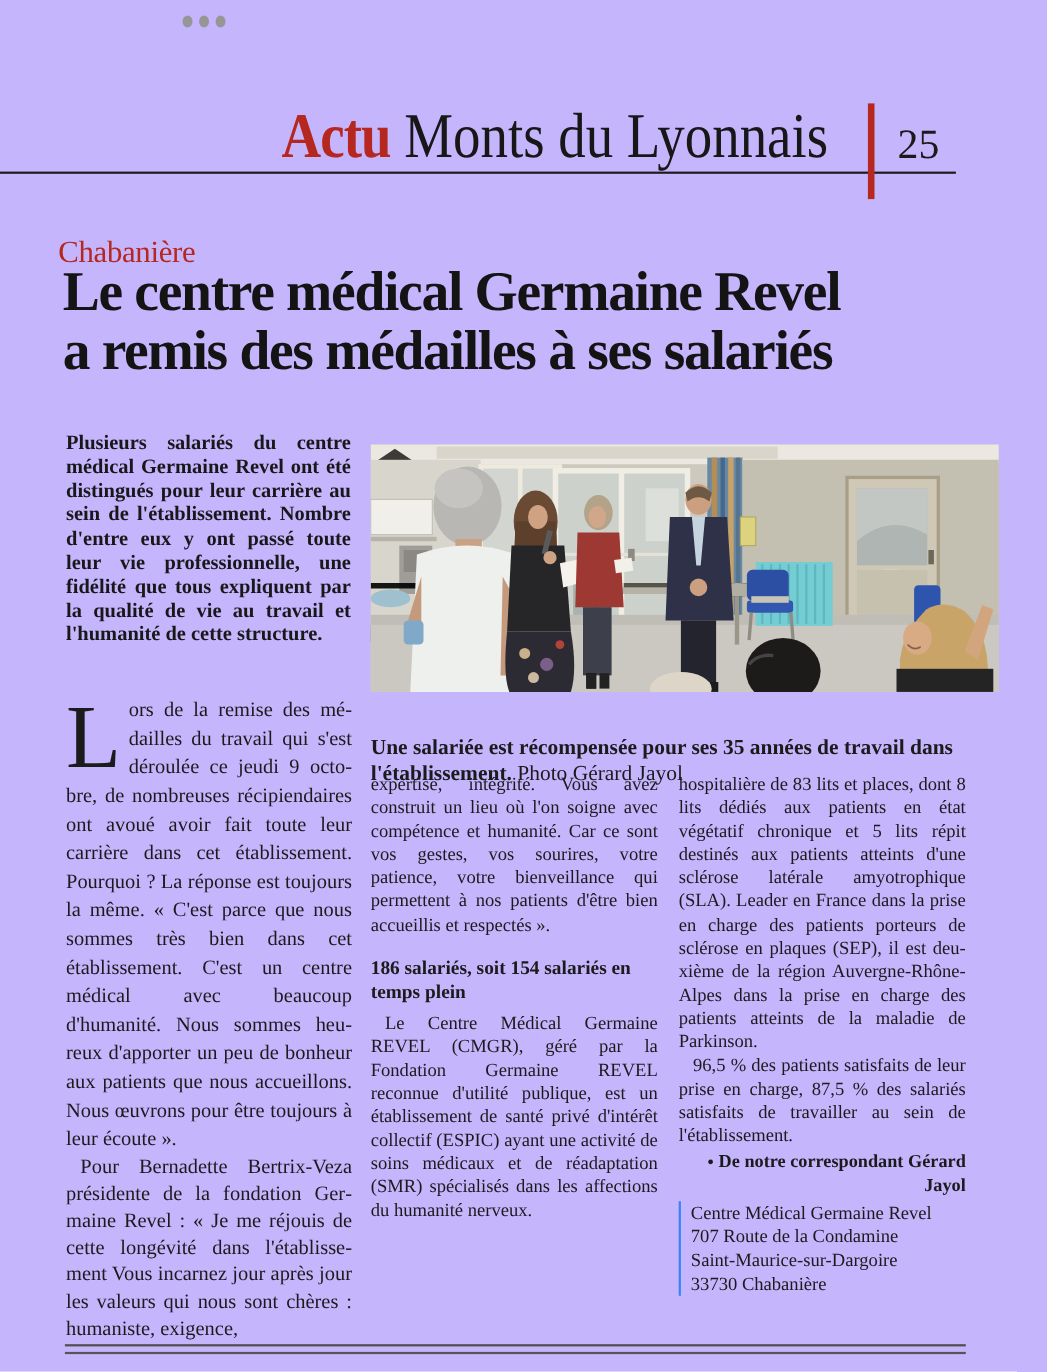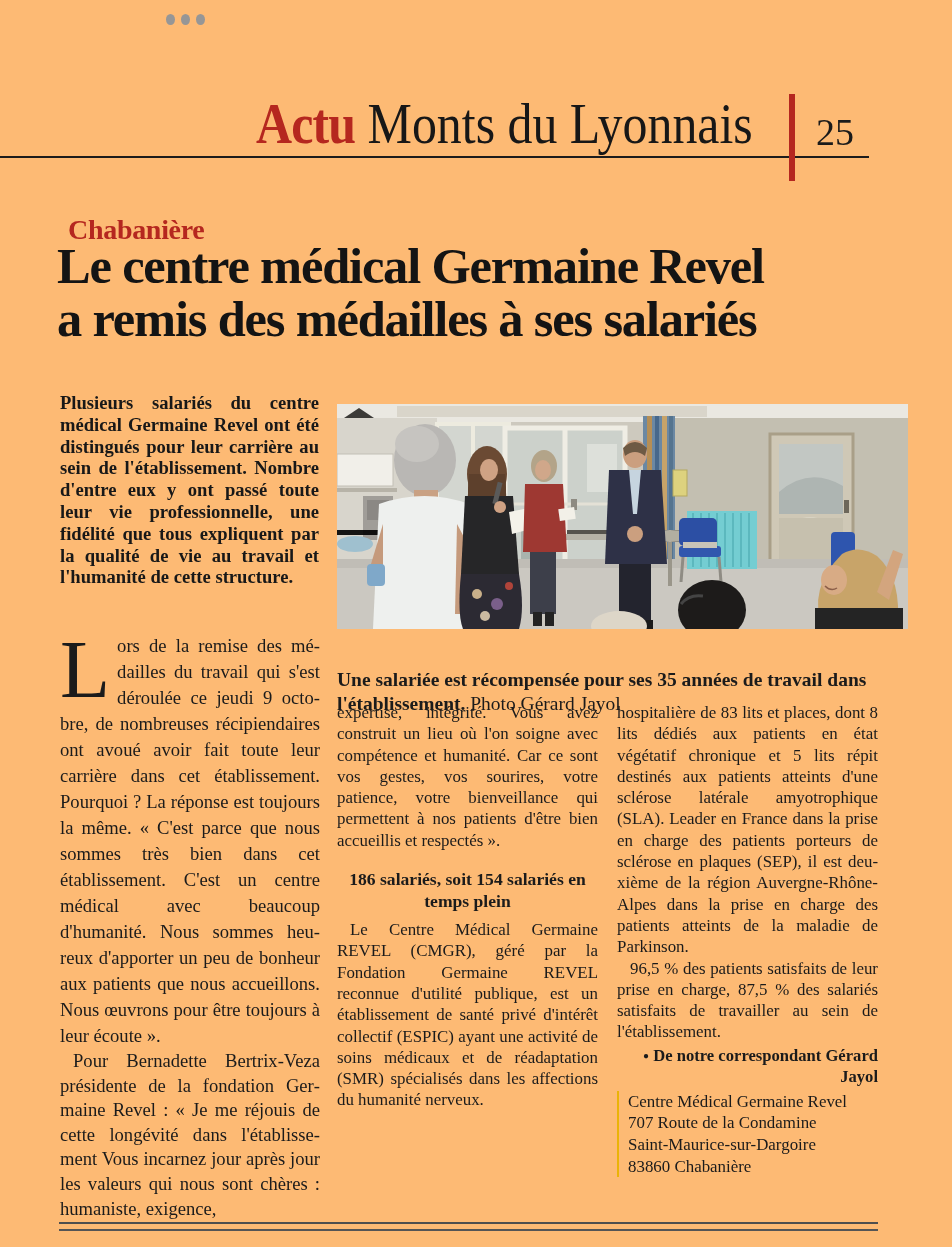--- a/index.html
+++ b/index.html
@@ -1,55 +1,55 @@
 <!DOCTYPE html>
 <html><head>
 <meta charset="utf-8">
 <style>
   html,body{margin:0;padding:0;background:#fff;}
   .page{
-    position:relative;width:952px;height:1247px;background:#fdba74;
+    position:relative;width:952px;height:1247px;background:#c4b5fd;
     font-family:"Liberation Serif","DejaVu Serif",serif;color:#1b1b1b;overflow:hidden;
   }
   
   .dots{position:absolute;left:166px;top:14px;display:flex;gap:6px;}
   .dot{width:9px;height:11px;border-radius:50%;background:#969696;}
   
   .masthead{position:absolute;left:256px;top:95px;white-space:nowrap;
     font-size:58px;line-height:1;transform:scaleX(0.86);transform-origin:left top;color:#171717;}
   .masthead .section{font-weight:bold;color:var(--red);letter-spacing:-1px;}
   .mast-bar{position:absolute;left:789px;top:94px;width:6px;height:87px;background:var(--red);z-index:3;}
   .page-num{position:absolute;left:816px;top:110px;width:60px;font-size:38px;color:#1a1a1a;}
   .mast-rule{position:absolute;left:0;top:156px;width:869px;height:2px;background:#1c1c1c;}
   
-  .kicker{position:absolute;left:68px;top:214px;font-size:28px;font-weight:bold;color:var(--red);letter-spacing:-0.3px;}
+  .kicker{position:absolute;left:53px;top:214px;font-size:28px;font-weight:normal;color:var(--red);letter-spacing:-0.3px;}
   .headline{position:absolute;left:57px;top:240px;width:840px;font-size:51px;line-height:53px;
     font-weight:bold;color:#141414;letter-spacing:-1.2px;}
   .headline span{display:block;transform:scaleX(0.99);transform-origin:left top;}
   
   .lede{position:absolute;left:60px;top:392px;width:259px;font-size:18.6px;line-height:21.8px;
     font-weight:bold;text-align:justify;color:#181818;}
   
   .photo{position:absolute;left:337px;top:404px;width:571px;height:225px;background:#d8d5cc;}
   .caption{position:absolute;left:337px;top:668px;width:576px;font-size:19.5px;line-height:23.5px;color:#1b1b1b;}
   .caption .cap-b{font-weight:bold;}
   
   .bodycol{position:absolute;text-align:justify;hyphens:manual;-webkit-hyphens:manual;}
   .bodycol p{margin:0;}
   .col1{left:60px;top:633px;width:260px;font-size:18.6px;line-height:26px;}
   .col1 .sub{font-size:19px;line-height:25px;font-weight:bold;text-align:left;margin:15px 0 7px;}
   .col1 .p2{line-height:24.6px;}
   .col2,.col3{width:261px;top:692px;font-size:16.9px;line-height:21.3px;margin-top:10px;}
   .col2{left:337px;}
   .col3{left:617px;}
-  .col2 .sub{font-size:17.6px;line-height:22px;font-weight:bold;text-align:center;margin:17px 0 7px;}
+  .col2 .sub{font-size:17.6px;line-height:22px;font-weight:bold;text-align:left;margin:17px 0 7px;}
   .ind{text-indent:13px;}
   .corr{margin-top:2px !important;font-weight:bold;font-size:16.6px;line-height:21px;text-align:right;}
   .corr .bullet{font-size:10px;vertical-align:2px;}
-  .address{margin-top:4px;border-left:2px solid #eab308;padding-left:9px;font-size:16.9px;line-height:21.6px;}
+  .address{margin-top:4px;border-left:2px solid #3b82f6;padding-left:9px;font-size:16.9px;line-height:21.6px;}
   .address div{white-space:nowrap;}
   
   .bot-rule-1{position:absolute;left:59px;top:1222px;width:819px;height:1.5px;background:#4e4e4e;}
   .bot-rule-2{position:absolute;left:59px;top:1229px;width:819px;height:2px;background:#555555;}
 </style>
 </head>
 <body>
 
 <div class="page" style="--red:#b5271f;">
 
@@ -213,20 +213,20 @@
   </div>
 
   <div class="bodycol col3">
     <p>hospitalière de 83 lits et places, dont 8 lits dédiés aux patients en état végétatif chronique et 5 lits répit destinés aux patients at­teints d'une sclérose latérale amyotrophique (SLA). Leader en France dans la prise en char­ge des patients porteurs de sclé­rose en plaques (SEP), il est deu­xième de la région Auvergne-Rhône-Alpes dans la prise en charge des patients atteints de la maladie de Parkinson.</p>
     <p class="ind">96,5 % des patients satisfaits de leur prise en charge, 87,5 % des salariés satisfaits de tra­vailler au sein de l'établisse­ment.</p>
     <p class="corr"><span class="bullet">●</span> <span>De notre correspondant Gérard Jayol</span></p>
     <div class="address">
       <div>Centre Médical Germaine Revel</div>
       <div>707 Route de la Condamine</div>
       <div>Saint-Maurice-sur-Dargoire</div>
-      <div>83860 Chabanière</div>
+      <div>33730 Chabanière</div>
     </div>
   </div>
 
   <div class="bot-rule-1"></div>
   <div class="bot-rule-2"></div>
 
 </div>
 
 </body></html>

